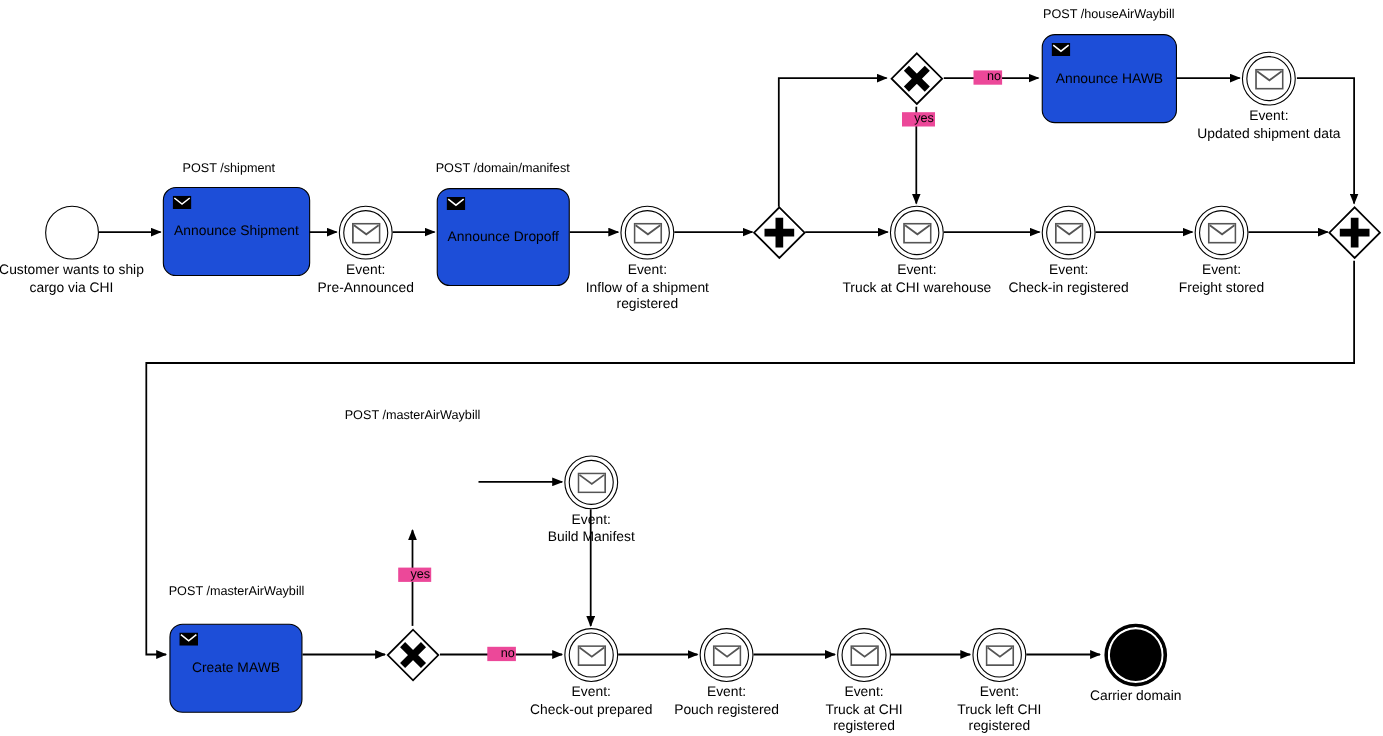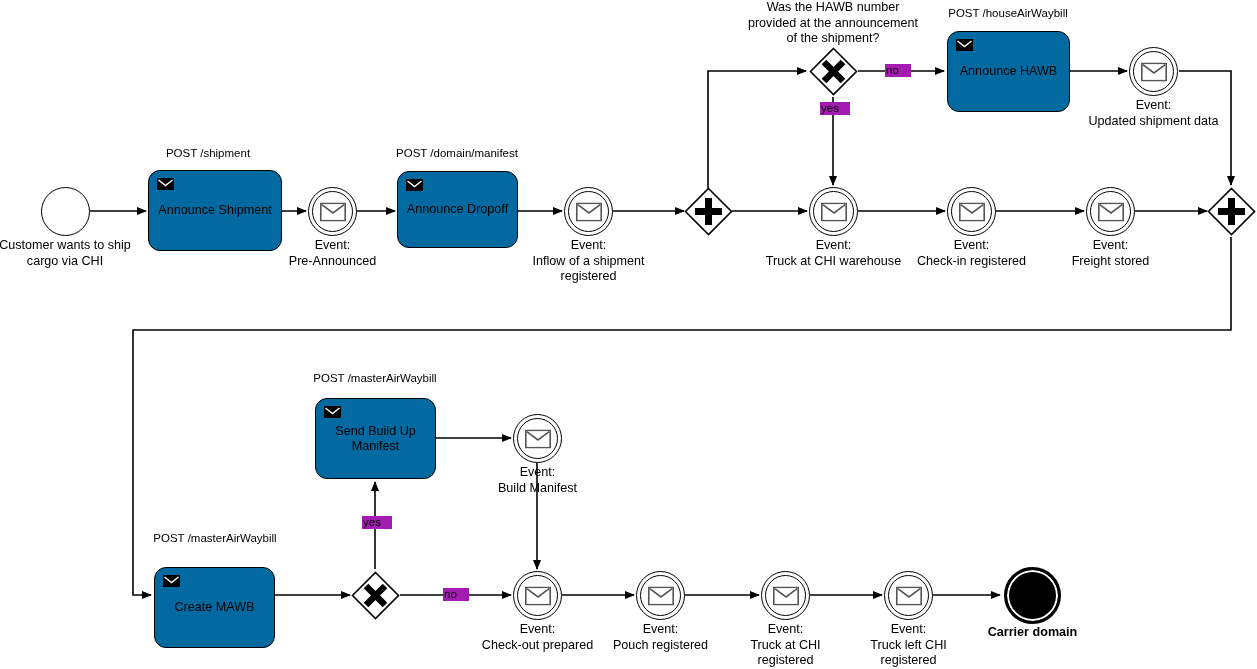--- a/index.html
+++ b/index.html
@@ -27,21 +27,21 @@
     height: 669px;
   }
   .node {
     position: absolute;
   }
   
   .task {
     box-sizing: border-box;
     border: 1.6px solid #000000;
     border-radius: 12px;
-    background: #0369a1;
+    background: #1d4ed8;
     display: flex;
     align-items: center;
     justify-content: center;
     text-align: center;
     font-size: 12.6px;
     line-height: 15px;
     color: #000000;
     padding: 4px 8px;
   }
   .task .env-badge {
@@ -104,23 +104,23 @@
     text-align: center;
     white-space: pre-line;
   }
   .label.small {
     font-size: 11.5px;
   }
   .flow-label {
     position: absolute;
     font-size: 11.5px;
     line-height: 13px;
-    background: #a21caf;
+    background: #ec4899;
     color: #000000;
-    text-align: left;
+    text-align: right;
     padding: 0 1px;
   }
 </style>
 </head>
 <body>
 
 <div id="canvas">
 
   <svg id="wires" viewBox="0 0 1257 669" xmlns="http://www.w3.org/2000/svg">
     <defs>
@@ -201,21 +201,21 @@
       <svg viewBox="0 0 26 19" xmlns="http://www.w3.org/2000/svg">
         <rect x="0.8" y="0.8" width="24.4" height="17.4" fill="#ffffff" stroke="#555555" stroke-width="1.6"></rect>
         <path d="M1.8,2.2 L13,10.5 L24.2,2.2" stroke="#555555" stroke-width="1.6" fill="none"></path>
       </svg>
     </span>
   </div>
   <div class="label" style="left:262px; top:238px; width:141px;">Event:
 Pre-Announced</div>
 
   <div class="label small" style="left:377px; top:146px; width:160px;">POST /domain/manifest</div>
-  <div class="node task" style="left:397px; top:171px; width:121px; height:77px;">
+  <div class="node task" style="left:397px; top:171px; width:121px; height:89px;">
     <span class="env-badge">
       <svg viewBox="0 0 17 12" xmlns="http://www.w3.org/2000/svg">
         <rect x="0" y="0" width="17" height="12" fill="#000000"></rect>
         <path d="M1.5,2 L8.5,7.5 L15.5,2" stroke="#ffffff" stroke-width="1.4" fill="none"></path>
       </svg>
     </span>
     <span>Announce Dropoff</span>
   </div>
 
   <div class="node event" style="left:564px; top:187px; width:49px; height:49px;">
@@ -231,23 +231,20 @@
 Inflow of a shipment
 registered</div>
 
   <div class="node gateway" style="left:684px; top:187px; width:49px; height:49px;">
     <svg width="49" height="49" viewBox="0 0 49 49" xmlns="http://www.w3.org/2000/svg">
       <polygon points="24.5,1.5 47.5,24.5 24.5,47.5 1.5,24.5" fill="#ffffff" stroke="#000000" stroke-width="1.6"></polygon>
       <path d="M24.5,11 L24.5,38 M11,24.5 L38,24.5" stroke="#000000" stroke-width="7" stroke-linecap="butt"></path>
     </svg>
   </div>
 
-  <div class="label" style="left:743px; top:0px; width:180px;">Was the HAWB number
-provided at the announcement
-of the shipment?</div>
   <div class="node gateway" style="left:809px; top:47px; width:49px; height:49px;">
     <svg width="49" height="49" viewBox="0 0 49 49" xmlns="http://www.w3.org/2000/svg">
       <polygon points="24.5,1.5 47.5,24.5 24.5,47.5 1.5,24.5" fill="#ffffff" stroke="#000000" stroke-width="1.6"></polygon>
       <path d="M15,15 L34,34 M34,15 L15,34" stroke="#000000" stroke-width="6.5" stroke-linecap="butt"></path>
     </svg>
   </div>
   <div class="flow-label" style="left:885px; top:64px; width:24px;">no</div>
   <div class="flow-label" style="left:820px; top:102px; width:28px;">yes</div>
 
   <div class="label small" style="left:928px; top:6px; width:160px;">POST /houseAirWaybill</div>
@@ -310,30 +307,20 @@
 Freight stored</div>
 
   <div class="node gateway" style="left:1207px; top:187px; width:49px; height:49px;">
     <svg width="49" height="49" viewBox="0 0 49 49" xmlns="http://www.w3.org/2000/svg">
       <polygon points="24.5,1.5 47.5,24.5 24.5,47.5 1.5,24.5" fill="#ffffff" stroke="#000000" stroke-width="1.6"></polygon>
       <path d="M24.5,11 L24.5,38 M11,24.5 L38,24.5" stroke="#000000" stroke-width="7" stroke-linecap="butt"></path>
     </svg>
   </div>
 
   <div class="label small" style="left:295px; top:371px; width:160px;">POST /masterAirWaybill</div>
-  <div class="node task" style="left:315px; top:398px; width:121px; height:81px;">
-    <span class="env-badge">
-      <svg viewBox="0 0 17 12" xmlns="http://www.w3.org/2000/svg">
-        <rect x="0" y="0" width="17" height="12" fill="#000000"></rect>
-        <path d="M1.5,2 L8.5,7.5 L15.5,2" stroke="#ffffff" stroke-width="1.4" fill="none"></path>
-      </svg>
-    </span>
-    <span>Send Build Up
-Manifest</span>
-  </div>
 
   <div class="node event" style="left:513px; top:414px; width:49px; height:49px;">
     <span class="inner-ring"></span>
     <span class="env-glyph">
       <svg viewBox="0 0 26 19" xmlns="http://www.w3.org/2000/svg">
         <rect x="0.8" y="0.8" width="24.4" height="17.4" fill="#ffffff" stroke="#555555" stroke-width="1.6"></rect>
         <path d="M1.8,2.2 L13,10.5 L24.2,2.2" stroke="#555555" stroke-width="1.6" fill="none"></path>
       </svg>
     </span>
   </div>
@@ -404,15 +391,15 @@
         <rect x="0.8" y="0.8" width="24.4" height="17.4" fill="#ffffff" stroke="#555555" stroke-width="1.6"></rect>
         <path d="M1.8,2.2 L13,10.5 L24.2,2.2" stroke="#555555" stroke-width="1.6" fill="none"></path>
       </svg>
     </span>
   </div>
   <div class="label" style="left:846px; top:622px; width:125px;">Event:
 Truck left CHI
 registered</div>
 
   <div class="node end-event" style="left:1004px; top:567px; width:57px; height:57px;"></div>
-  <div class="label" style="left:967px; top:625px; width:131px;font-weight:bold;">Carrier domain</div>
+  <div class="label" style="left:967px; top:625px; width:131px;">Carrier domain</div>
 
 </div>
 
 </body></html>

